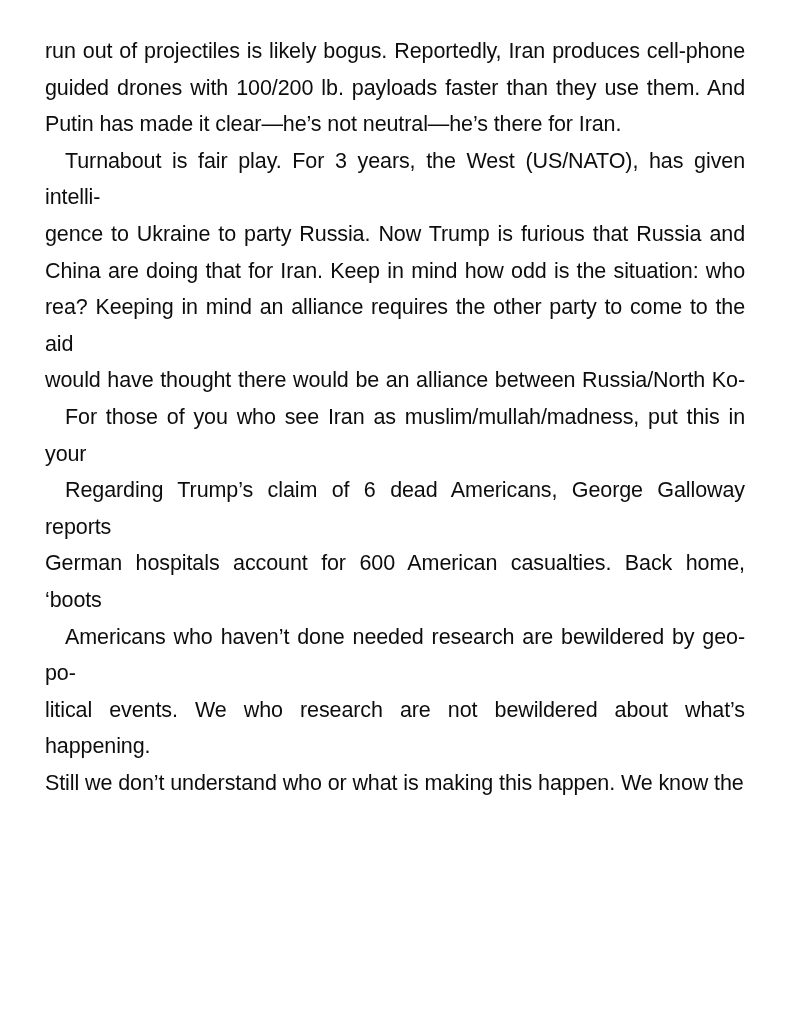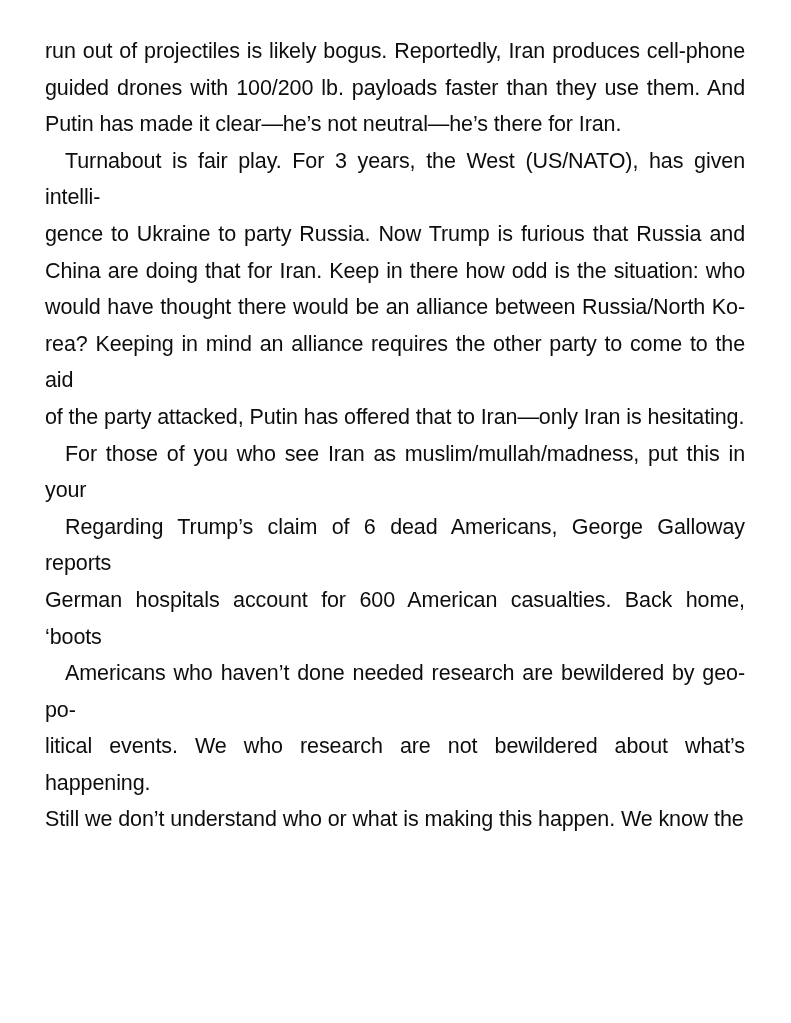--- a/index.html
+++ b/index.html
@@ -38,23 +38,22 @@
 </style>
 </head>
 <body>
 
 <div class="page">
     <div class="line j">run out of projectiles is likely bogus. Reportedly, Iran produces cell-phone</div>
     <div class="line j">guided drones with 100/200 lb. payloads faster than they use them. And</div>
     <div class="line">Putin has made it clear—he’s not neutral—he’s there for Iran.</div>
     <div class="line j ind">Turnabout is fair play. For 3 years, the West (US/NATO), has given intelli-</div>
     <div class="line j">gence to Ukraine to party Russia. Now Trump is furious that Russia and</div>
-    <div class="line j">China are doing that for Iran. Keep in there how odd is the situation: who</div>
+    <div class="line j">China are doing that for Iran. Keep in mind how odd is the situation: who</div>
+    <div class="line j">rea? Keeping in mind an alliance requires the other party to come to the aid</div>
     <div class="line j">would have thought there would be an alliance between Russia/North Ko-</div>
-    <div class="line j">rea? Keeping in mind an alliance requires the other party to come to the aid</div>
-    <div class="line">of the party attacked, Putin has offered that to Iran—only Iran is hesitating.</div>
     <div class="line j ind">For those of you who see Iran as muslim/mullah/madness, put this in your</div>
     <div class="line j ind">Regarding Trump’s claim of 6 dead Americans, George Galloway reports</div>
     <div class="line j">German hospitals account for 600 American casualties. Back home, ‘boots</div>
     <div class="line j ind">Americans who haven’t done needed research are bewildered by geo-po-</div>
     <div class="line j">litical events. We who research are not bewildered about what’s happening.</div>
     <div class="line">Still we don’t understand who or what is making this happen. We know the</div>
   </div>
 
 </body></html>

